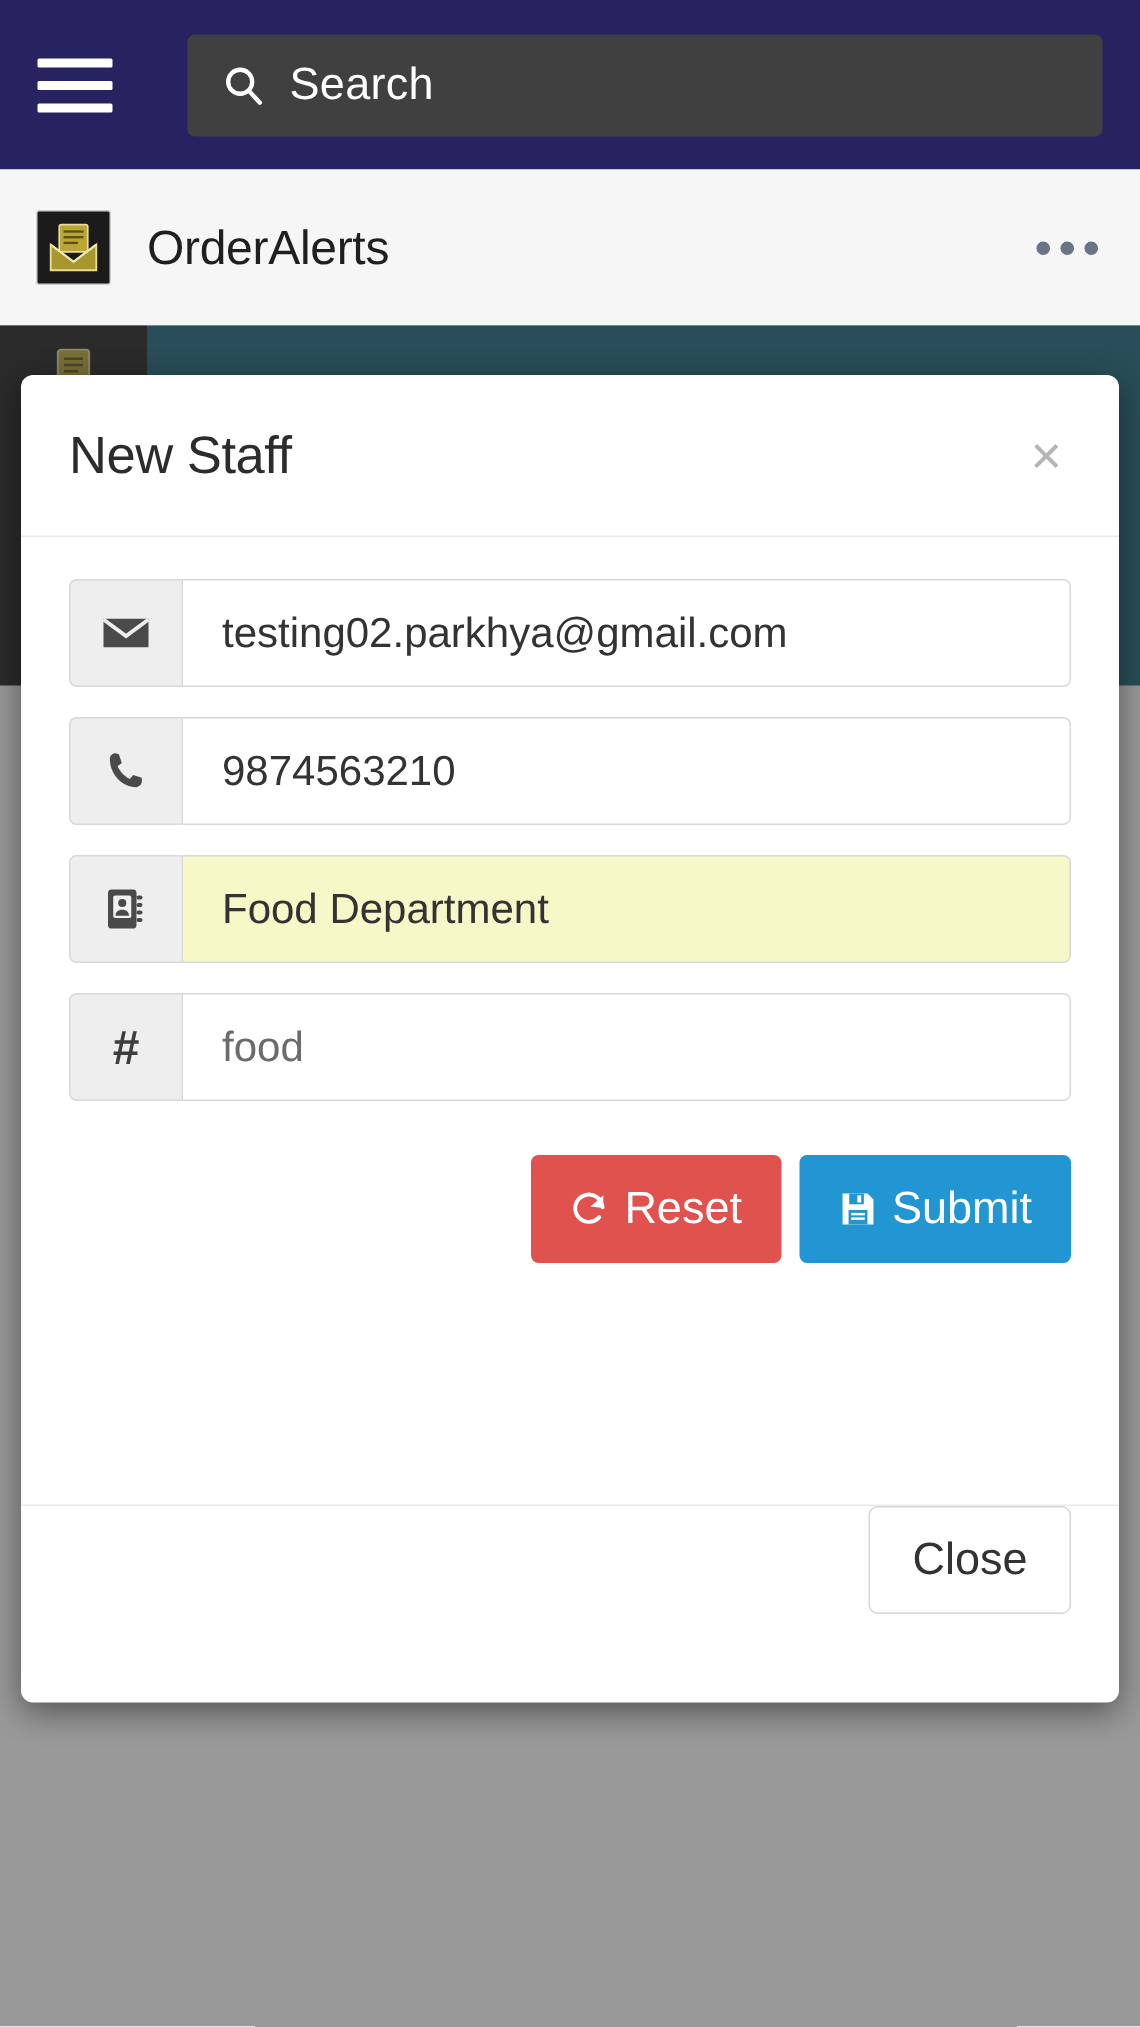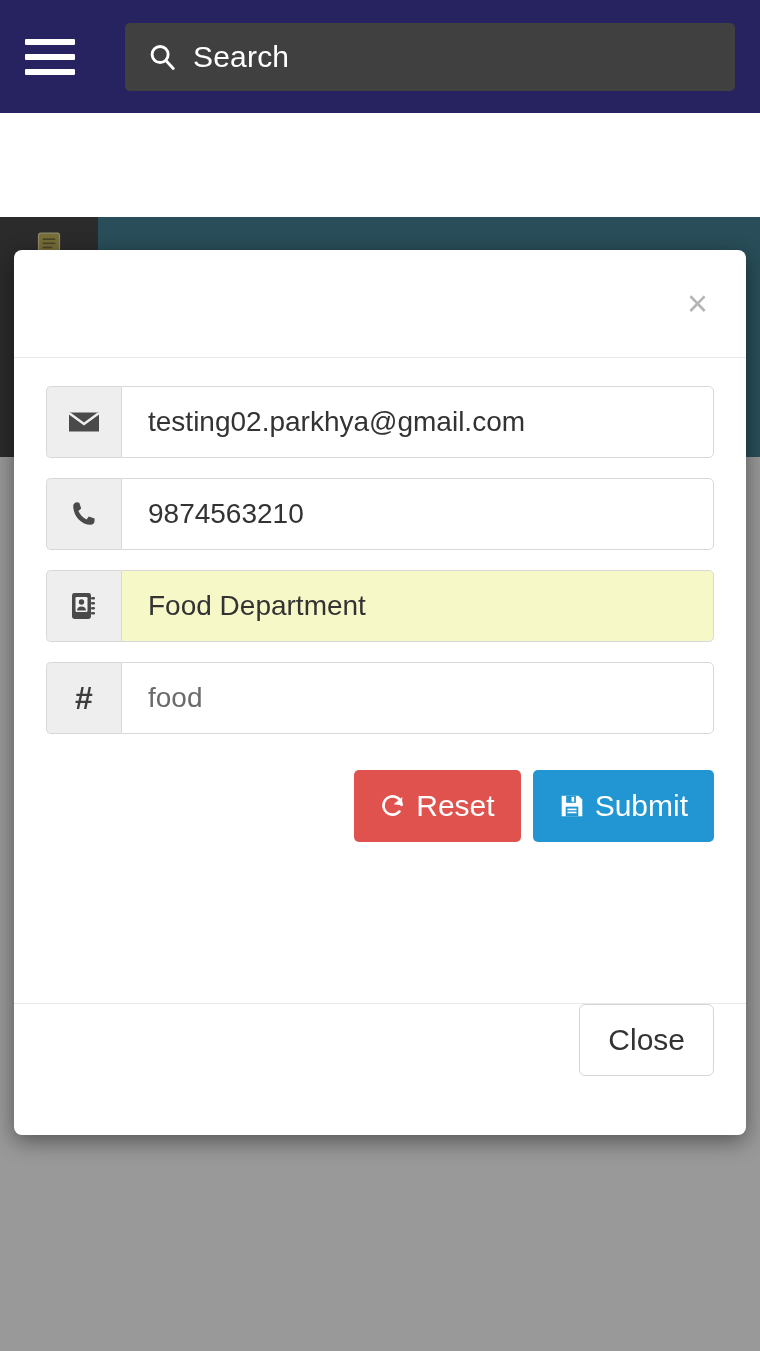--- a/index.html
+++ b/index.html
@@ -332,20 +332,38 @@
       <span class="search-icon">
         <svg width="30" height="30" viewBox="0 0 24 24" fill="none" stroke="#ffffff" stroke-width="2.3" stroke-linecap="round">
           <circle cx="10.5" cy="10" r="6.4"></circle>
           <line x1="15.3" y1="15" x2="21" y2="21.2"></line>
         </svg>
       </span>
       <span class="search-ph">Search</span>
     </div>
   </div>
 
+  <div class="approw">
+    <div class="app-icon">
+      <svg width="38" height="38" viewBox="0 0 40 40">
+        <rect x="10" y="4" width="20" height="19" rx="1.5" fill="#b9a636" stroke="#e8dc9a" stroke-width="1.2"></rect>
+        <rect x="13" y="8" width="14" height="1.6" fill="#5c5014"></rect>
+        <rect x="13" y="12" width="14" height="1.6" fill="#5c5014"></rect>
+        <rect x="13" y="16" width="10" height="1.6" fill="#5c5014"></rect>
+        <path d="M4 18 L20 30 L36 18 L36 36 L4 36 Z" fill="#a8972e" stroke="#e8dc9a" stroke-width="1.3"></path>
+        <path d="M4 18 L20 30 L36 18" fill="none" stroke="#f0e7ae" stroke-width="1.5"></path>
+      </svg>
+    </div>
+    <div class="app-title">OrderAlerts</div>
+    <div class="kebab">
+      <i></i>
+      <i></i>
+      <i></i>
+    </div>
+  </div>
 
   <div class="page-bg">
     <div class="side-rail">
       <svg width="42" height="46" viewBox="0 0 40 44">
         <rect x="10" y="2" width="20" height="26" rx="2" fill="#b9a636" stroke="#e8dc9a" stroke-width="1.2"></rect>
         <rect x="14" y="7" width="12" height="1.6" fill="#5c5014"></rect>
         <rect x="14" y="11" width="12" height="1.6" fill="#5c5014"></rect>
         <rect x="14" y="15" width="9" height="1.6" fill="#5c5014"></rect>
       </svg>
     </div>
@@ -366,20 +384,21 @@
         <div class="hs-arrow">►</div>
       </div>
     </div>
   </div>
 
   <div class="overlay"></div>
 
   <div class="modal">
 
     <div class="modal-head">
+      <div class="modal-title">New Staff</div>
       <div class="modal-close">×</div>
     </div>
 
     <div class="modal-body">
 
 
       <div class="field">
         <div class="field-addon">
           <svg width="32" height="24" viewBox="0 0 32 24">
             <path d="M1 2.5 h30 v19 h-30 z" fill="#4a4a4a"></path>

